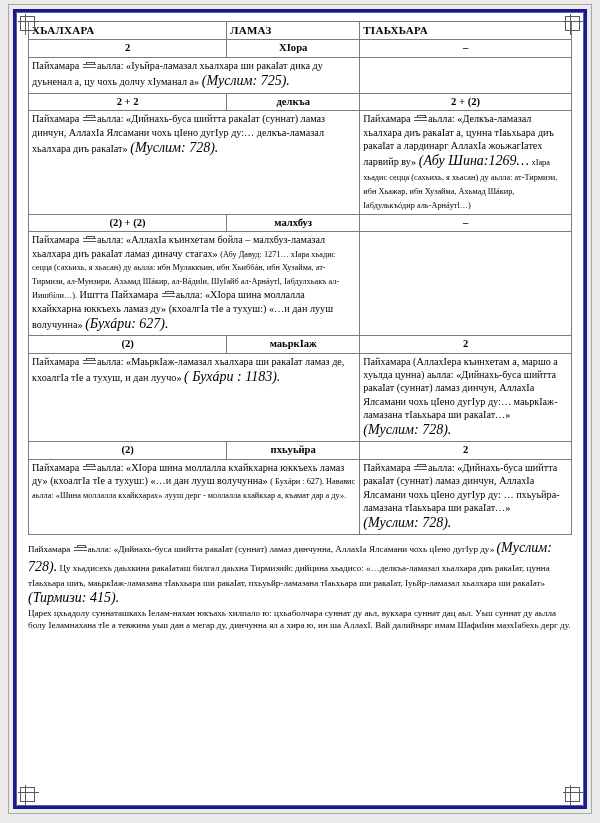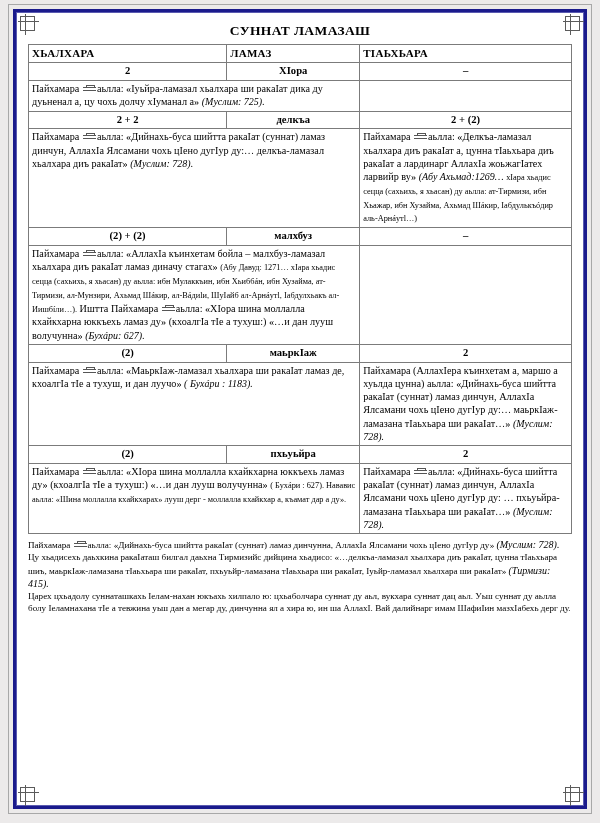--- a/index.html
+++ b/index.html
@@ -114,21 +114,21 @@
     padding: 2px 2px 3px 2px;
     vertical-align: middle;
   }
   td.body {
     text-align: left;
     vertical-align: top;
     padding: 2px 4px 3px 4px;
   }
   td.empty { padding: 0; }
 
-  .it { font-style: italic; font-size: 10px; }
+  .it { font-style: italic; font-size: 14px; }
   .itq { font-size: 8.3px; }
 
   
   .pbuh {
     display: inline-block;
     width: 13px;
     height: 8px;
     position: relative;
     vertical-align: -1px;
     margin: 0 1px;
@@ -173,21 +173,20 @@
 
 <div class="page-frame">
   <div class="frame-inner">
     <span class="corner tl"></span>
     <span class="corner tr"></span>
     <span class="corner bl"></span>
     <span class="corner br"></span>
 
     <div class="sheet">
 
-      <div class="doc-title">СУННАТ ЛАМАЗАШ</div>
 
       <table class="suna">
         <colgroup>
           <col style="width:36.5%">
           <col style="width:24.5%">
           <col style="width:39.0%">
         </colgroup>
         <thead>
           <tr>
             <th class="hdr">ХЬАЛХАРА</th>
@@ -212,21 +211,21 @@
           <tr>
             <td class="count">2 + 2</td>
             <td class="count">делкъа</td>
             <td class="count">2 + (2)</td>
           </tr>
           <tr>
             <td class="body" colspan="2">
               <span>Пайхамара </span><span class="pbuh"></span><span>аьлла: «Дийнахь-буса шийтта ракаIат (суннат) ламаз динчун, АллахIа Ялсамани чохь цIено дугIур ду:… делкъа-ламазал хьалхара диъ ракаIат» </span><span class="it">(Муслим: 728).</span>
             </td>
             <td class="body">
-              <span>Пайхамара </span><span class="pbuh"></span><span>аьлла: «Делкъа-ламазал хьалхара диъ ракаIат а, цунна тIаьхьара диъ ракаIат а лардинарг АллахIа жоьжагIатех ларвийр ву» </span><span class="it">(Абу Ахьмад:1269…</span>
+              <span>Пайхамара </span><span class="pbuh"></span><span>аьлла: «Делкъа-ламазал хьалхара диъ ракаIат а, цунна тIаьхьара диъ ракаIат а лардинарг АллахIа жоьжагIатех ларвийр ву» </span><span class="it">(Абу Шина:1269…</span>
               <span class="itq">хIара хьадис сецца (сахьихь, я хьасан) ду аьлла: ат-Тирмизи, ибн Хьажар, ибн Хузайма, Ахьмад Шáкир, Iабдулькъóдир аль-Арнáутl…)</span>
             </td>
           </tr>
 
           <tr>
             <td class="count">(2) + (2)</td>
             <td class="count">малхбуз</td>
             <td class="count">–</td>
           </tr>
           <tr>

